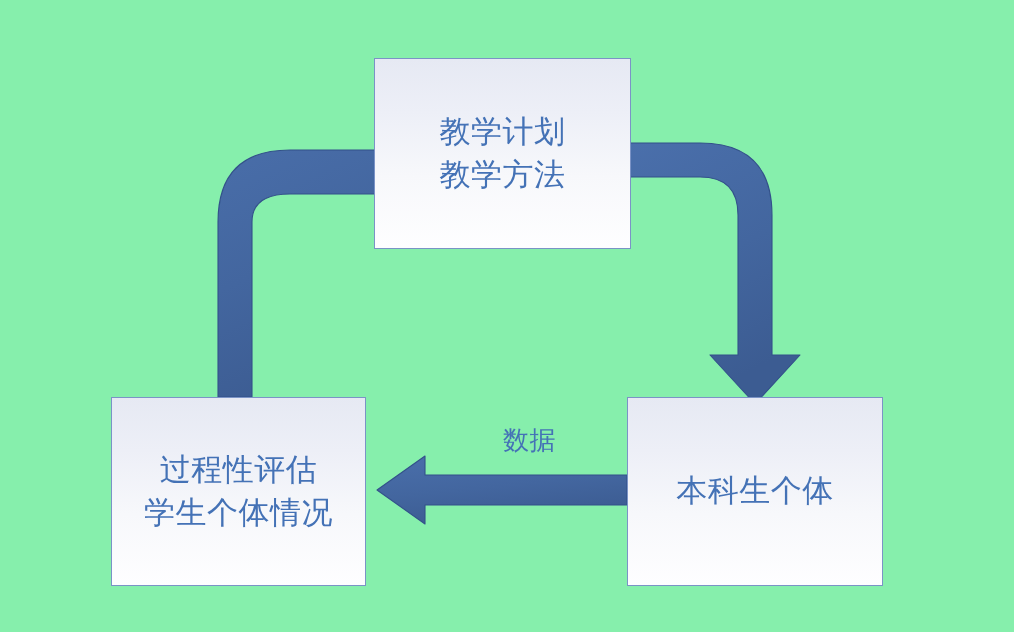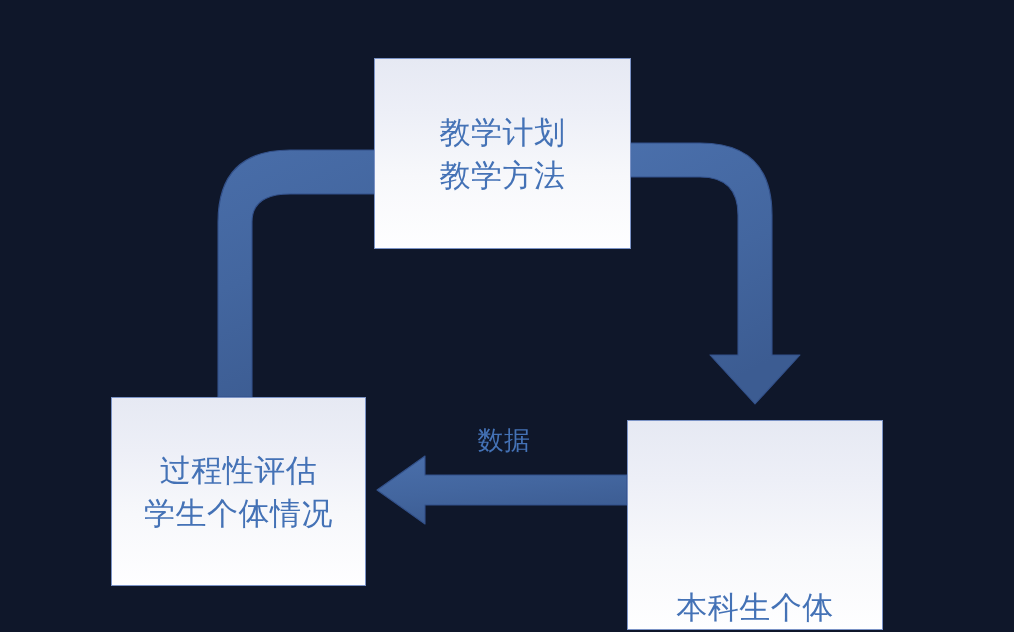--- a/index.html
+++ b/index.html
@@ -7,22 +7,23 @@
     padding: 0;
     background: #ffffff;
   }
   body {
     font-family: "DejaVu Sans", "Liberation Sans", sans-serif;
   }
   #canvas {
     position: relative;
     width: 1014px;
     height: 632px;
-    background: #0f172a;
+    background: #86efac;
     overflow: hidden;
+    font-family: Liberation Serif, serif;
   }
   #arrow-layer {
     position: absolute;
     left: 0;
     top: 0;
     width: 1014px;
     height: 632px;
   }
   .node {
     position: absolute;
@@ -38,35 +39,35 @@
     color: #4472B6;
     font-size: 31px;
     line-height: 1.38;
     text-align: center;
     letter-spacing: 0.5px;
     white-space: pre-line;
     font-weight: 400;
   }
   #node-plan   { left: 374px; top: 58px;  width: 257px; height: 191px; }
   #node-assess { left: 111px; top: 397px; width: 255px; height: 189px; }
-  #node-student{ left: 627px; top: 420px; width: 256px; height: 210px; align-items: flex-end; }
+  #node-student{ left: 627px; top: 397px; width: 256px; height: 189px; }
 
   .edge-label {
     position: absolute;
     color: #4472B6;
     font-size: 26px;
     line-height: 1.36;
     text-align: center;
     white-space: pre-line;
     letter-spacing: 0.5px;
     z-index: 4;
   }
   #label-adjust     { left: 106px; top: 219px; width: 104px; }
   #label-implement  { left: 780px; top: 243px; width: 96px; }
-  #label-data       { left: 452px; top: 423px; width: 104px; }
+  #label-data       { left: 452px; top: 423px; width: 104px; text-align: right; }
 </style>
 </head>
 <body>
 
 <div id="canvas">
 
   <svg id="arrow-layer" viewBox="0 0 1014 632" width="1014" height="632" xmlns="http://www.w3.org/2000/svg">
     <defs>
       <linearGradient id="arrowGrad" x1="0" y1="0" x2="0.35" y2="1">
         <stop offset="0%" stop-color="#4A6FAB"></stop>

